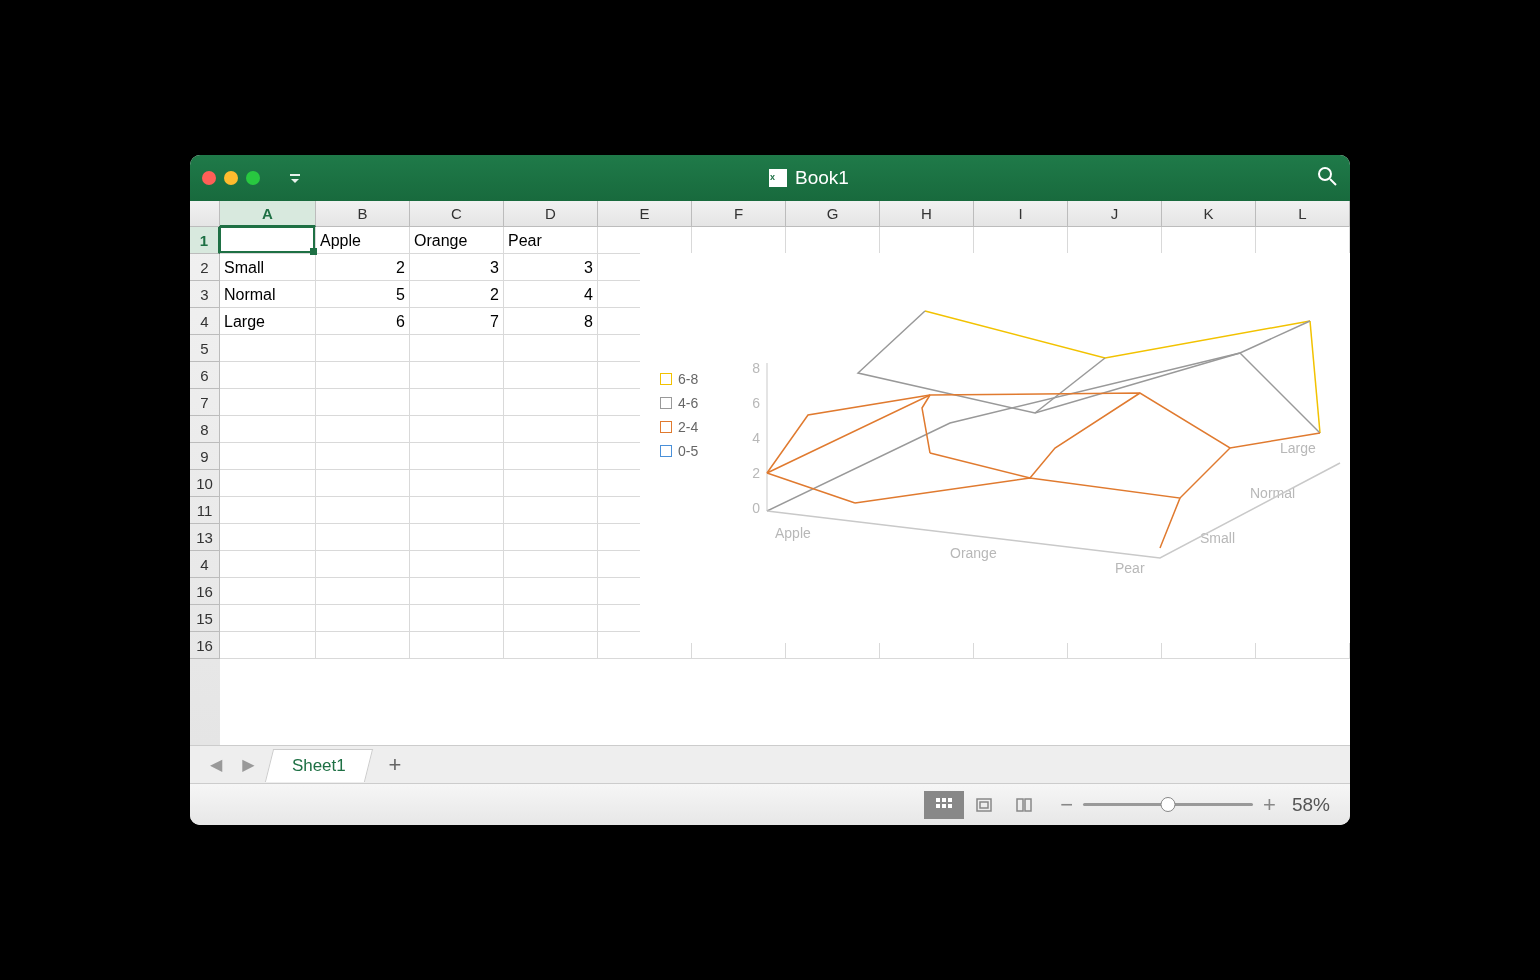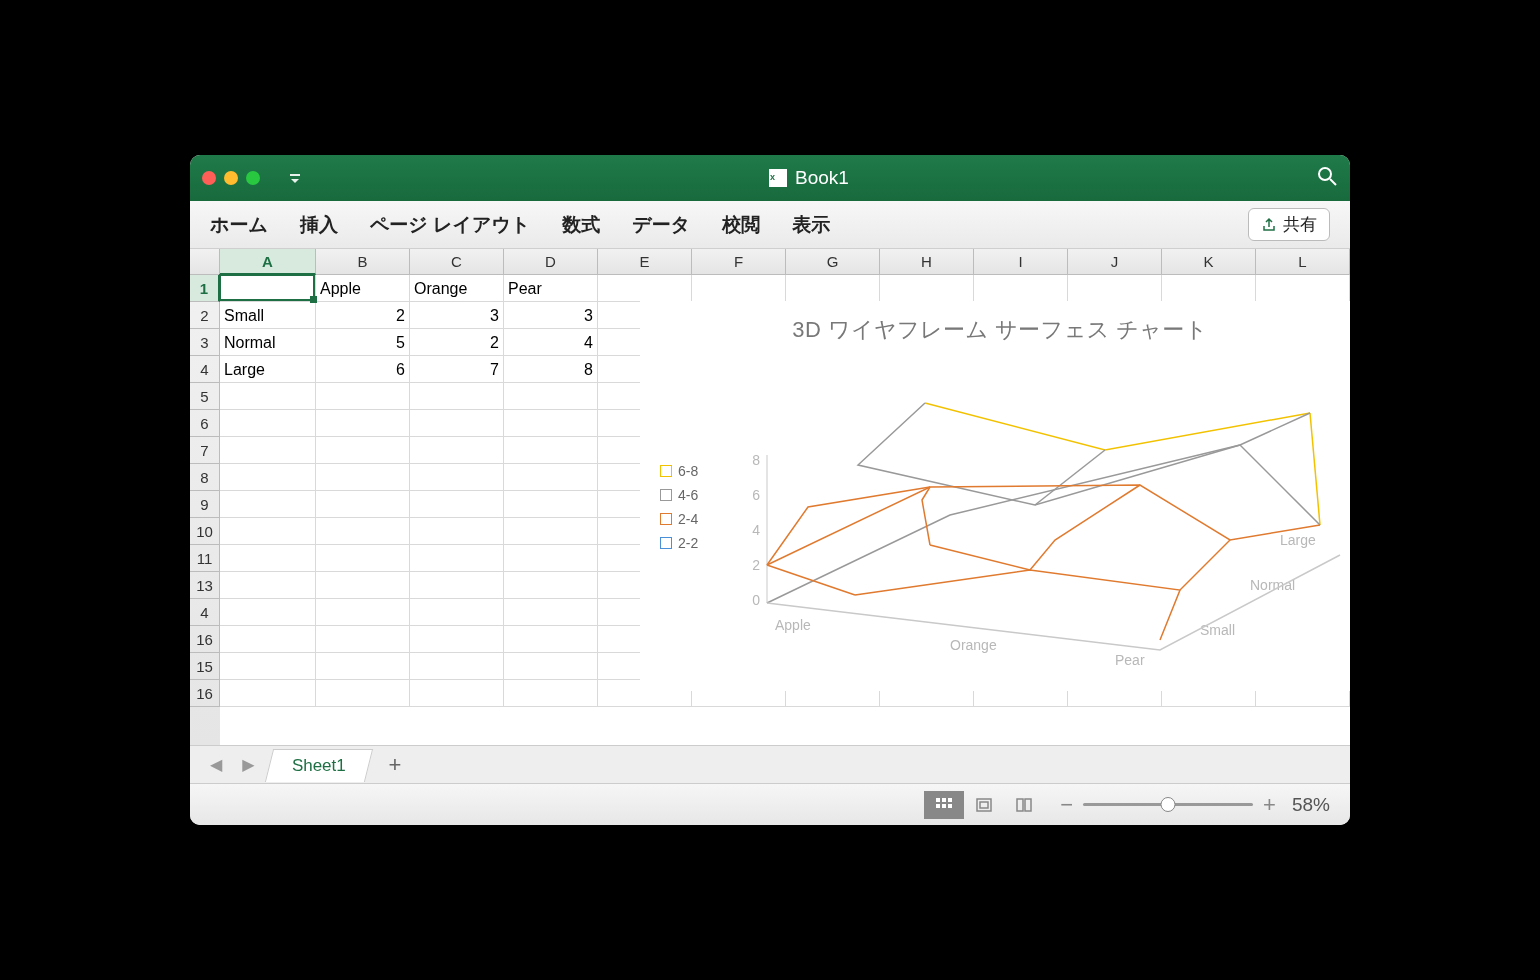--- a/index.html
+++ b/index.html
@@ -138,36 +138,20 @@
       <span>Book1</span>
     </div>
     <div class="search-btn">
       <svg width="22" height="22" viewBox="0 0 22 22" fill="none" stroke="#fff" stroke-width="2">
           <circle cx="9" cy="9" r="6"></circle>
           <line x1="14" y1="14" x2="20" y2="20"></line>
         </svg>
     </div>
   </div>
 
-  <div class="ribbon">
-    <span class="tab">ホーム</span>
-    <span class="tab">挿入</span>
-    <span class="tab">ページ レイアウト</span>
-    <span class="tab">数式</span>
-    <span class="tab">データ</span>
-    <span class="tab">校閲</span>
-    <span class="tab">表示</span>
-    <span class="spacer"></span>
-    <div class="share-btn">
-      <svg width="16" height="16" viewBox="0 0 16 16" fill="none" stroke="#1e7044" stroke-width="1.5">
-          <path d="M8 10 V2 M5 5 L8 2 L11 5 M3 9 v4 h10 v-4"></path>
-        </svg>
-      <span>共有</span>
-    </div>
-  </div>
 
   <div class="gridwrap">
     <div class="colheads">
       <div class="corner"></div>
       <div id="colheads-container" style="display:flex;">
           <div class="colhead sel" style="width: 96px;">A</div>
           <div class="colhead" style="width: 94px;">B</div>
           <div class="colhead" style="width: 94px;">C</div>
           <div class="colhead" style="width: 94px;">D</div>
           <div class="colhead" style="width: 94px;">E</div>
@@ -426,38 +410,37 @@
               <div class="cell" style="width: 94px;"></div>
               <div class="cell" style="width: 94px;"></div>
             </div>
           </div>
 
         <div class="active-cell" id="active-cell" style="left: -1px; top: -1px; width: 96px; height: 27px;">
           <div class="fill-handle"></div>
         </div>
 
         <div class="chartbox">
-          <div class="chart-title">3D ワイヤフレーム サーフェス チャート</div>
           <div class="chart-inner">
             <div class="legend">
               <div>
                   <span class="sw" style="border-color:#f2c200"></span>
                   <span>6-8</span>
                 </div>
               <div>
                   <span class="sw" style="border-color:#999999"></span>
                   <span>4-6</span>
                 </div>
               <div>
                   <span class="sw" style="border-color:#e07a2f"></span>
                   <span>2-4</span>
                 </div>
               <div>
                   <span class="sw" style="border-color:#4a90d9"></span>
-                  <span>2-2</span>
+                  <span>0-5</span>
                 </div>
             </div>
             <svg id="chartsvg" width="720" height="340" viewBox="0 0 720 340" style="position:absolute;top:0;left:0;">
 
               <g font-size="14" fill="#b8b8b8" text-anchor="end">
                 <text x="120" y="120">8</text>
                 <text x="120" y="155">6</text>
                 <text x="120" y="190">4</text>
                 <text x="120" y="225">2</text>
                 <text x="120" y="260">0</text>

